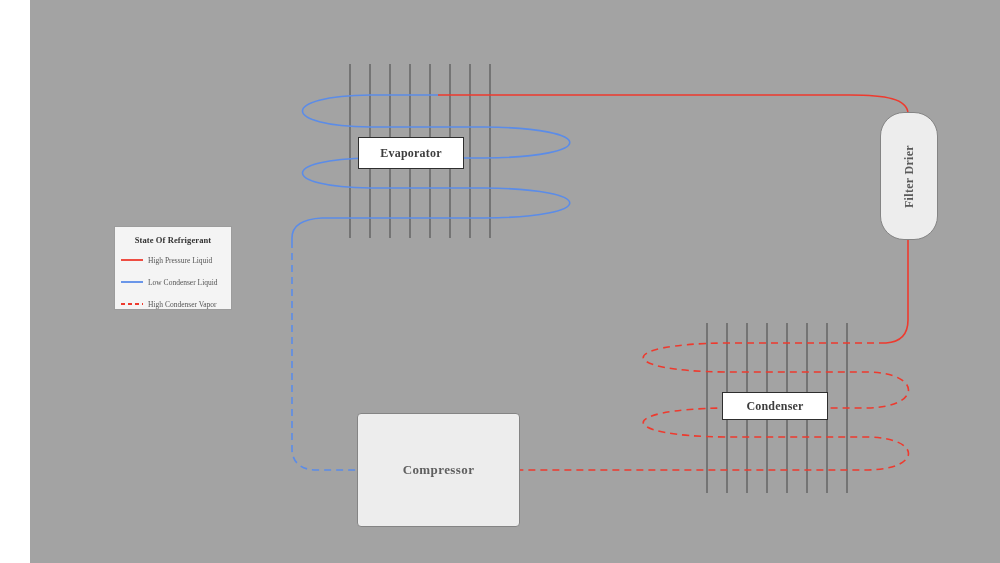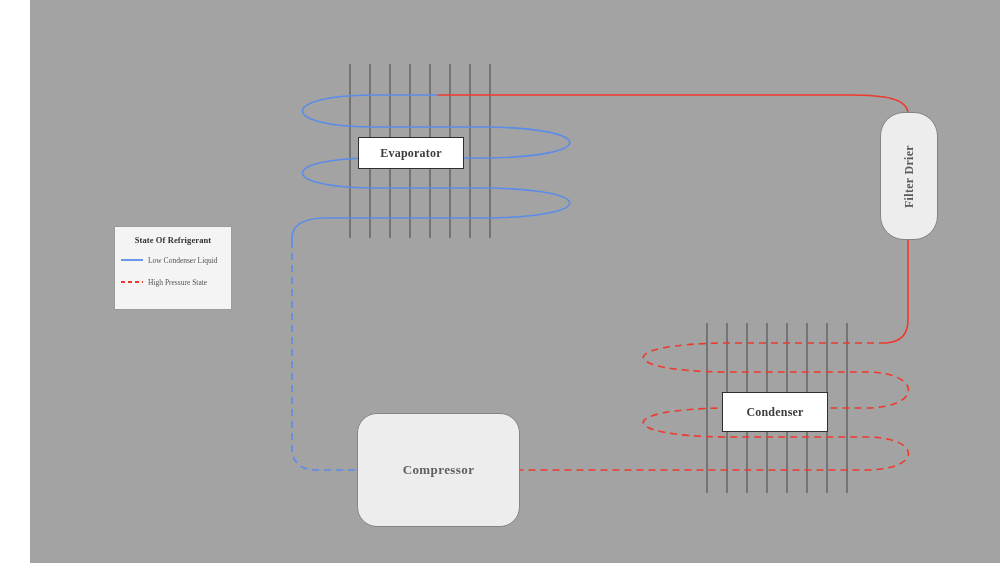--- a/index.html
+++ b/index.html
@@ -15,27 +15,27 @@
     display:flex; align-items:center; justify-content:center;
     text-align:center;
   }
   .label-box {
     background:#ffffff; border:1.6px solid #2e2e2e;
   }
   .label-box .node-label {
     font-size:12px; font-weight:600; color:#3d3d3d; letter-spacing:.2px;
   }
   #evaporator-box { left:328px; top:137px; width:106px; height:32px; }
-  #condenser-box  { left:692px; top:392px; width:106px; height:40px; }
+  #condenser-box  { left:692px; top:392px; width:106px; height:28px; }
 
   .machine {
     background:#ededed; border:1.5px solid #848484;
   }
   #compressor-box {
-    left:327px; top:413px; width:163px; height:114px; border-radius:20px;
+    left:327px; top:413px; width:163px; height:114px; border-radius:4px;
   }
   #compressor-box .node-label {
     font-size:13px; font-weight:700; color:#5f5f5f; letter-spacing:.4px;
   }
   #filter-drier-box {
     left:850px; top:112px; width:58px; height:128px; border-radius:24px;
   }
   #filter-drier-box .node-label {
     transform:rotate(-90deg); white-space:nowrap;
     font-size:12px; font-weight:700; color:#5a5a5a; letter-spacing:.3px;
@@ -113,32 +113,38 @@
   </div>
 
   <div class="node machine" id="filter-drier-box">
     <span class="node-label">Filter Drier</span>
   </div>
 
   <div class="legend">
     <div class="legend-title">State Of Refrigerant</div>
     <div class="legend-rows">
 
+      <div class="legend-row">
+        <svg class="legend-swatch" viewBox="0 0 24 6">
+          <line x1="1" y1="3" x2="23" y2="3" stroke-width="1.8" stroke="#ee3a2e" stroke-dasharray="none"></line>
+        </svg>
+        <span class="legend-label">High Pressure Liquid</span>
+      </div>
 
       <div class="legend-row">
         <svg class="legend-swatch" viewBox="0 0 24 6">
           <line x1="1" y1="3" x2="23" y2="3" stroke-width="1.8" stroke="#5b8ce8" stroke-dasharray="none"></line>
         </svg>
         <span class="legend-label">Low Condenser Liquid</span>
       </div>
 
       <div class="legend-row">
         <svg class="legend-swatch" viewBox="0 0 24 6">
           <line x1="1" y1="3" x2="23" y2="3" stroke-width="1.8" stroke="#ee3a2e" stroke-dasharray="4 3"></line>
         </svg>
-        <span class="legend-label">High Pressure State</span>
+        <span class="legend-label">High Condenser Vapor</span>
       </div>
 
 
     </div>
   </div>
 
 </div>
 
 </body></html>

